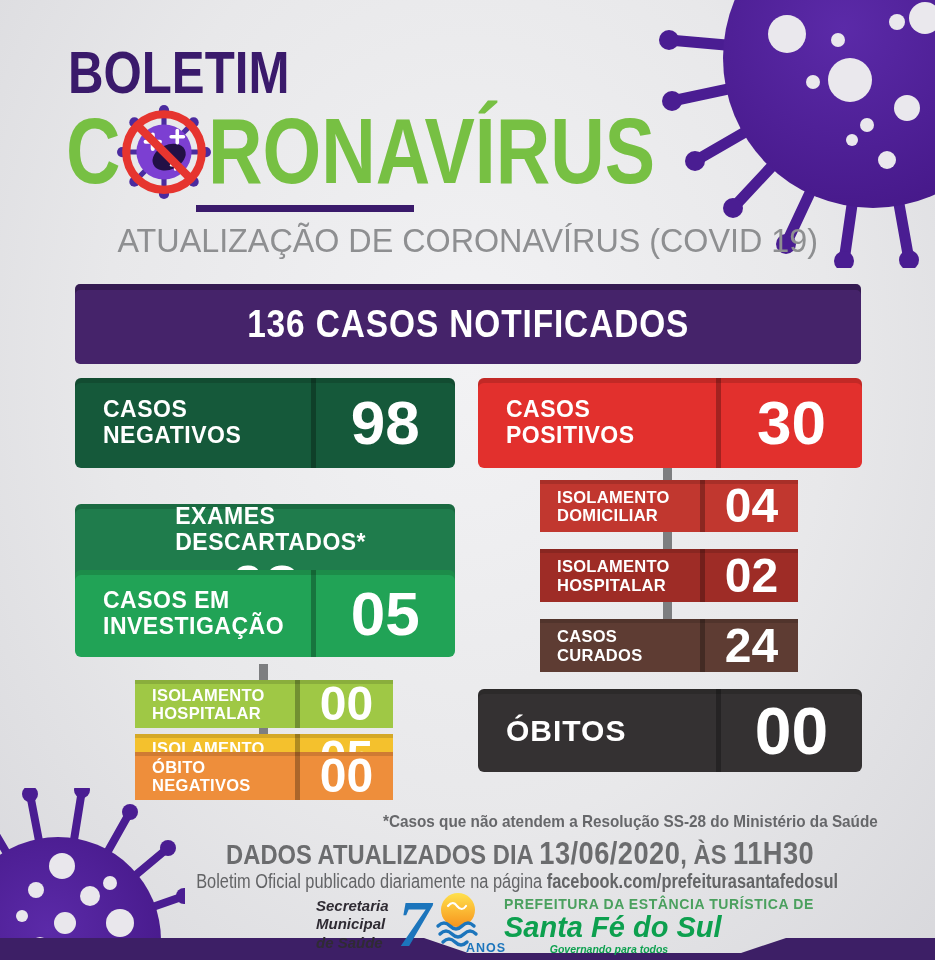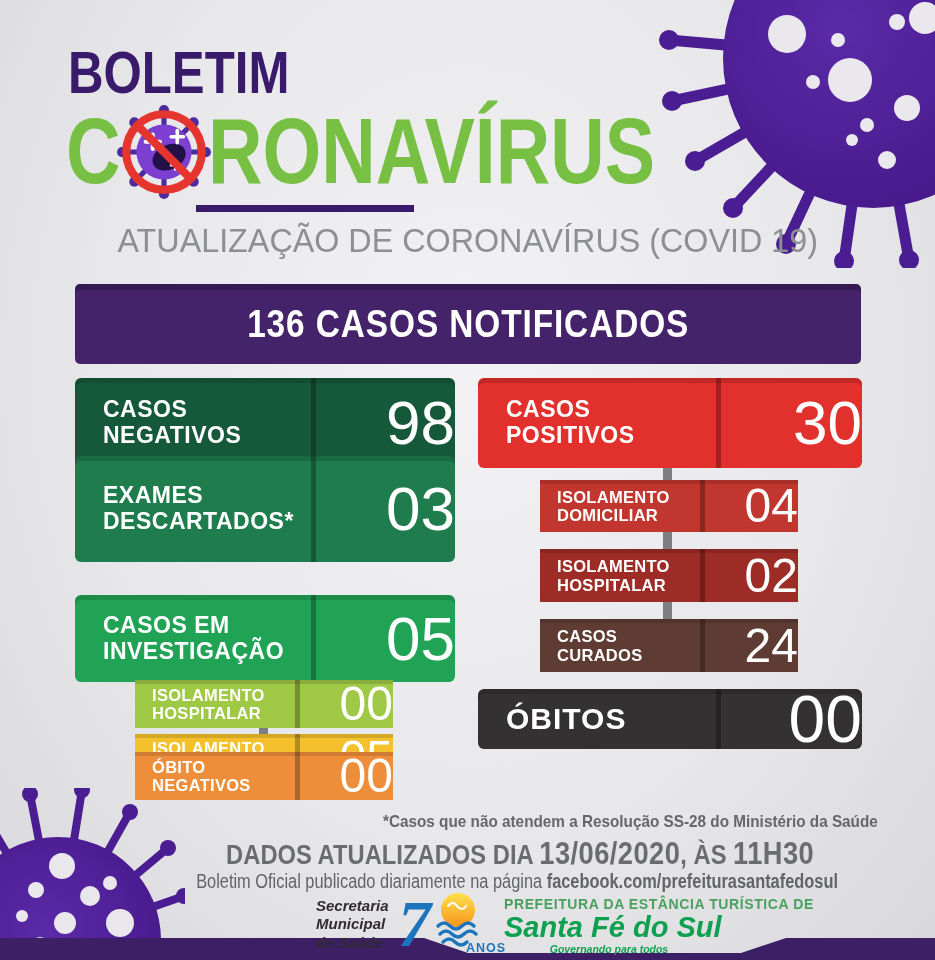--- a/index.html
+++ b/index.html
@@ -35,36 +35,36 @@
     background:#45236a;border-radius:5px;display:flex;align-items:center;justify-content:center;
     box-shadow:inset 0 6px 0 rgba(0,0,0,0.22);}
   .banner span{font-size:38px;font-weight:bold;color:#fff;letter-spacing:1px;white-space:nowrap;}
 
   
   .bx{position:absolute;z-index:2;border-radius:6px;display:flex;align-items:center;
     color:#fff;box-shadow:inset 0 5px 0 rgba(0,0,0,0.14);}
   .bx .lbl{width:62%;box-sizing:border-box;padding-left:28px;font-weight:bold;
     font-size:23px;line-height:1.12;letter-spacing:0.5px;}
   .bx .sep{width:5px;align-self:stretch;background:rgba(0,0,0,0.28);}
-  .bx .val{flex:1;text-align:right;font-weight:normal;font-size:62px;line-height:1;}
+  .bx .val{flex:1;text-align:center;font-weight:bold;font-size:62px;line-height:1;}
   .bx-sub .lbl{font-size:16.5px;padding-left:17px;line-height:1.1;letter-spacing:0.3px;}
   .bx-sub .val{font-size:48px;}
   .bx-sub{border-radius:0;box-shadow:inset 0 4px 0 rgba(0,0,0,0.13);}
 
   #box-negativos{left:75px;top:378px;width:380px;height:90px;background:#15593a;}
-  #box-exames{left:75px;top:456px;width:380px;height:106px;background:#1f7c4c;}
-  #box-investigacao{left:75px;top:595px;width:380px;height:87px;background:#21a356;}
+  #box-exames{left:75px;top:504px;width:380px;height:106px;background:#1f7c4c;flex-direction:column;}
+  #box-investigacao{left:75px;top:570px;width:380px;height:87px;background:#21a356;}
   #sub-iso-hosp-left{left:135px;top:680px;width:258px;height:48px;background:#9fc845;}
   #sub-iso-dom-left{left:135px;top:734px;width:258px;height:47px;background:#f4c12d;}
   #sub-obito-suspeito{left:135px;top:752px;width:258px;height:48px;background:#ee8e3b;}
   #box-positivos{left:478px;top:378px;width:384px;height:90px;background:#e2302d;}
   #sub-iso-dom-right{left:540px;top:480px;width:258px;height:52px;background:#c1372f;}
   #sub-iso-hosp-right{left:540px;top:549px;width:258px;height:53px;background:#9e2c26;}
   #sub-curados{left:540px;top:619px;width:258px;height:53px;background:#5e3c33;}
-  #box-obitos{left:478px;top:689px;width:384px;height:60px;background:#343132;}
+  #box-obitos{left:478px;top:689px;width:384px;height:83px;background:#343132;}
   #box-obitos .lbl{font-size:30px;letter-spacing:1px;}
   #box-obitos .val{font-size:66px;}
 
   .connector{position:absolute;width:9px;background:#7d7e80;z-index:1;}
   #conn-left{left:259px;top:664px;height:128px;}
   #conn-right{left:663px;top:464px;height:160px;}
 
   
   .footnote{position:absolute;right:57px;top:812px;z-index:2;
     font-size:17px;font-weight:bold;color:#66676a;white-space:nowrap;}

